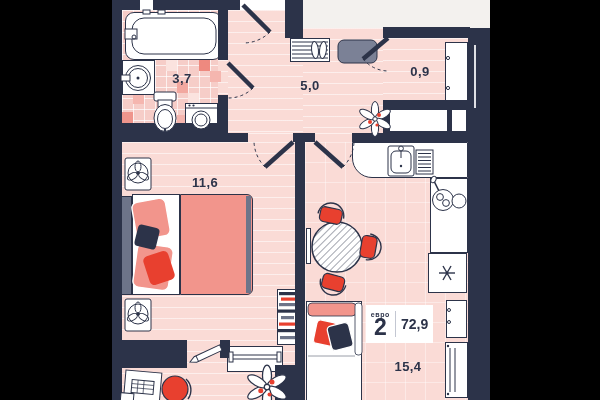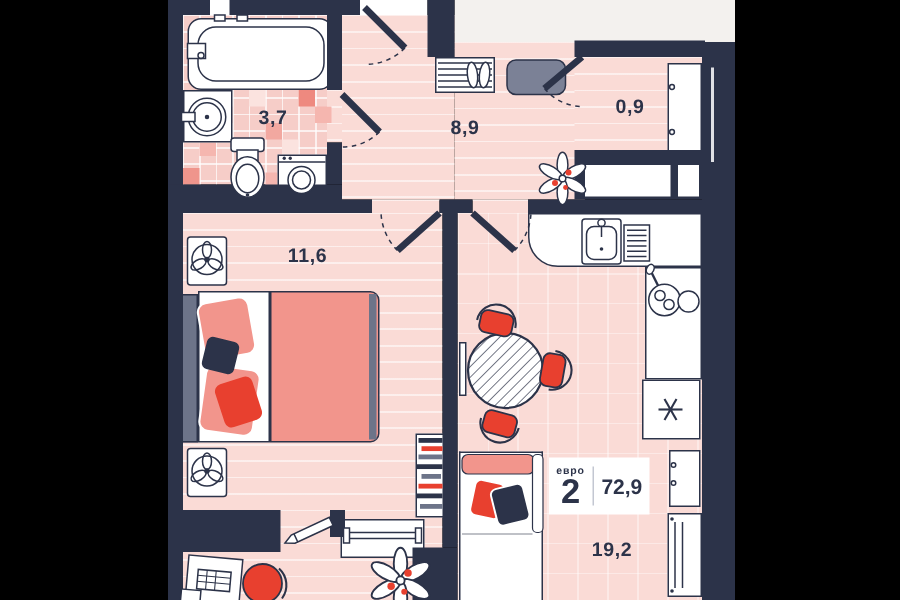--- a/index.html
+++ b/index.html
@@ -313,24 +313,24 @@
     <g>
       <rect x="196" y="303" width="48" height="13" rx="4" fill="#f2958c" stroke="#2c3349" stroke-width=".8"></rect>
       <rect x="243" y="303" width="7" height="52" rx="3" fill="#fff" stroke="#2c3349" stroke-width=".8"></rect>
       <line x1="196" y1="356" x2="243" y2="356" stroke="#2c3349" stroke-width=".8" opacity=".6"></line>
       <rect x="-10" y="-12" width="20" height="24" rx="4" fill="#e8402f" stroke="#fff" stroke-width="1.3" transform="translate(213,333) rotate(12)"></rect>
       <rect x="-11" y="-12" width="22" height="25" rx="4" fill="#2c3349" stroke="#fff" stroke-width="1.3" transform="translate(228,336) rotate(-14)"></rect>
     </g>
   </svg>
 
   <div class="label" style="left:70px;top:78px">3,7</div>
-  <div class="label" style="left:198px;top:85px">8,9</div>
+  <div class="label" style="left:198px;top:85px">5,0</div>
   <div class="label" style="left:308px;top:71px">0,9</div>
-  <div class="label" style="left:93px;top:170px">11,6</div>
-  <div class="label" style="left:296px;top:366px">19,2</div>
+  <div class="label" style="left:93px;top:182px">11,6</div>
+  <div class="label" style="left:296px;top:366px">15,4</div>
 
   <div class="badge">
     <div class="left">
       <span class="euro">евро</span>
       <span class="num">2</span>
     </div>
     <div class="div"></div>
     <div class="area">72,9</div>
   </div>
 

